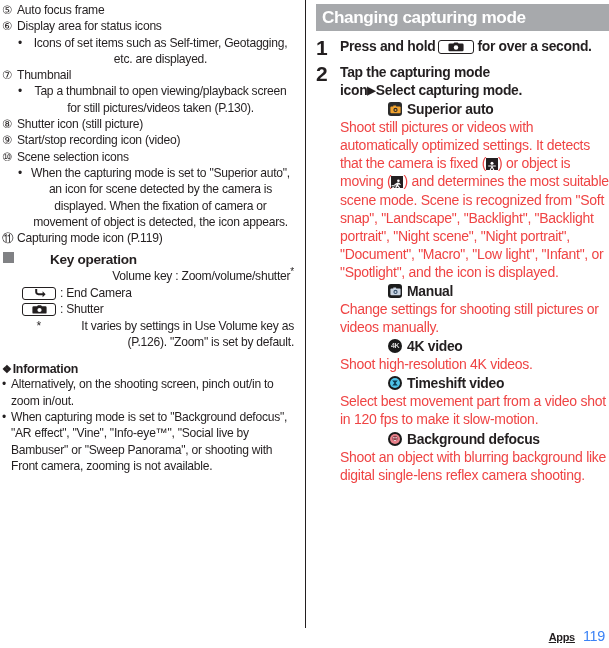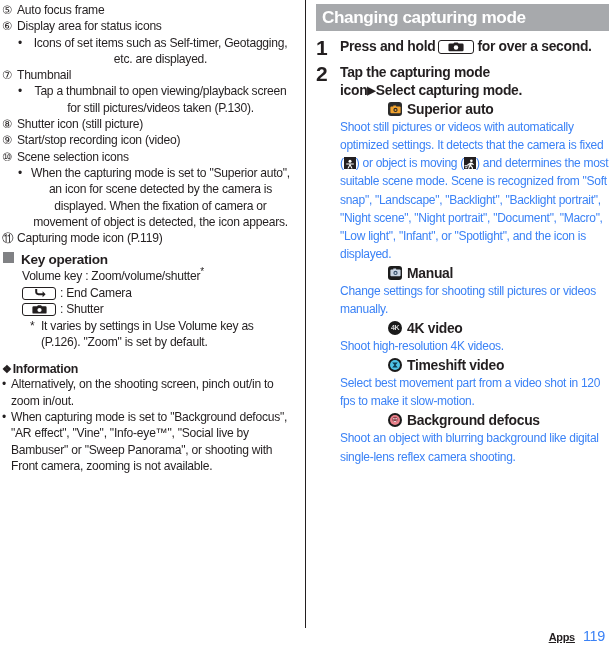--- a/index.html
+++ b/index.html
@@ -82,40 +82,42 @@
     flex: 1 1 auto;
     text-align: center;
   }
 
   
   .kop-head {
     display: flex;
     align-items: flex-start;
     margin-top: 6px;
     margin-bottom: 1px;
+    gap: 29px;
   }
   .kop-square {
     width: 11px;
     height: 11px;
     background: #808184;
     flex: 0 0 11px;
     margin-right: 7px;
     margin-left: 1px;
   }
   .kop-title {
     font-size: 13.6px;
     font-weight: bold;
     letter-spacing: -0.3px;
     color: #231f20;
   }
   .kop-body {
     padding-left: 20px;
     font-size: 12.1px;
     line-height: 16.4px;
     letter-spacing: -0.25px;
+    text-align: right;
   }
   .kop-line {
     display: flex;
     align-items: center;
     line-height: 16.4px;
   }
   .keycap {
     display: inline-flex;
     align-items: center;
     justify-content: center;
@@ -231,24 +233,24 @@
   .mode-ico {
     flex: 0 0 14px;
     width: 14px;
     height: 14px;
     margin-right: 5px;
     border-radius: 3px;
     position: relative;
     overflow: hidden;
   }
   .mode-desc {
-    font-size: 12px;
+    font-size: 14px;
     line-height: 18.1px;
     letter-spacing: -0.28px;
-    color: #3b82f6;
+    color: #ef4444;
   }
   .right-text-pad { padding-left: 24px; }
 
   .inline-ico {
     display: inline-block;
     width: 12px;
     height: 12px;
     vertical-align: -2px;
     position: relative;
     overflow: hidden;

